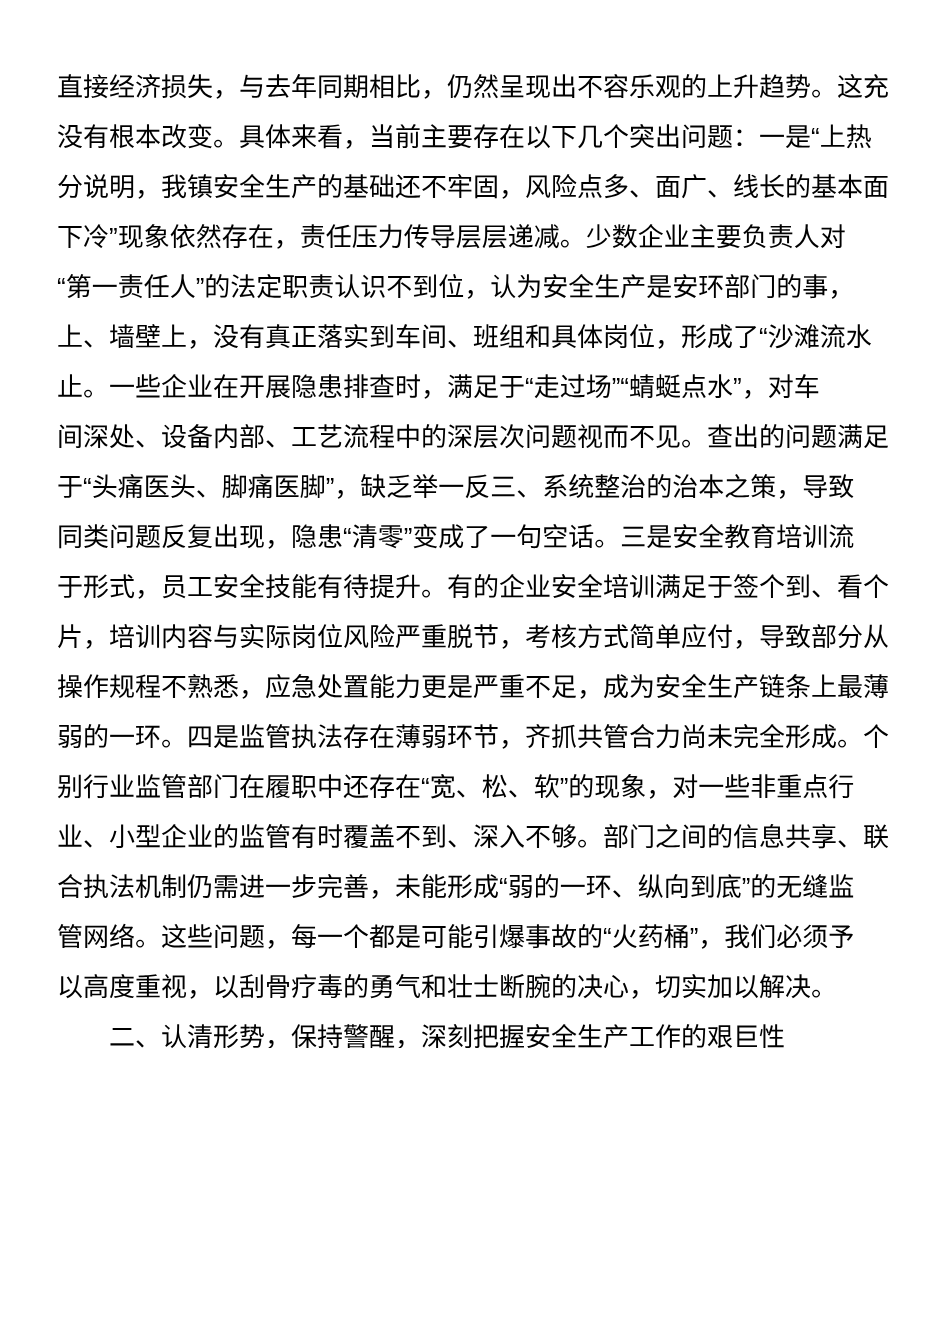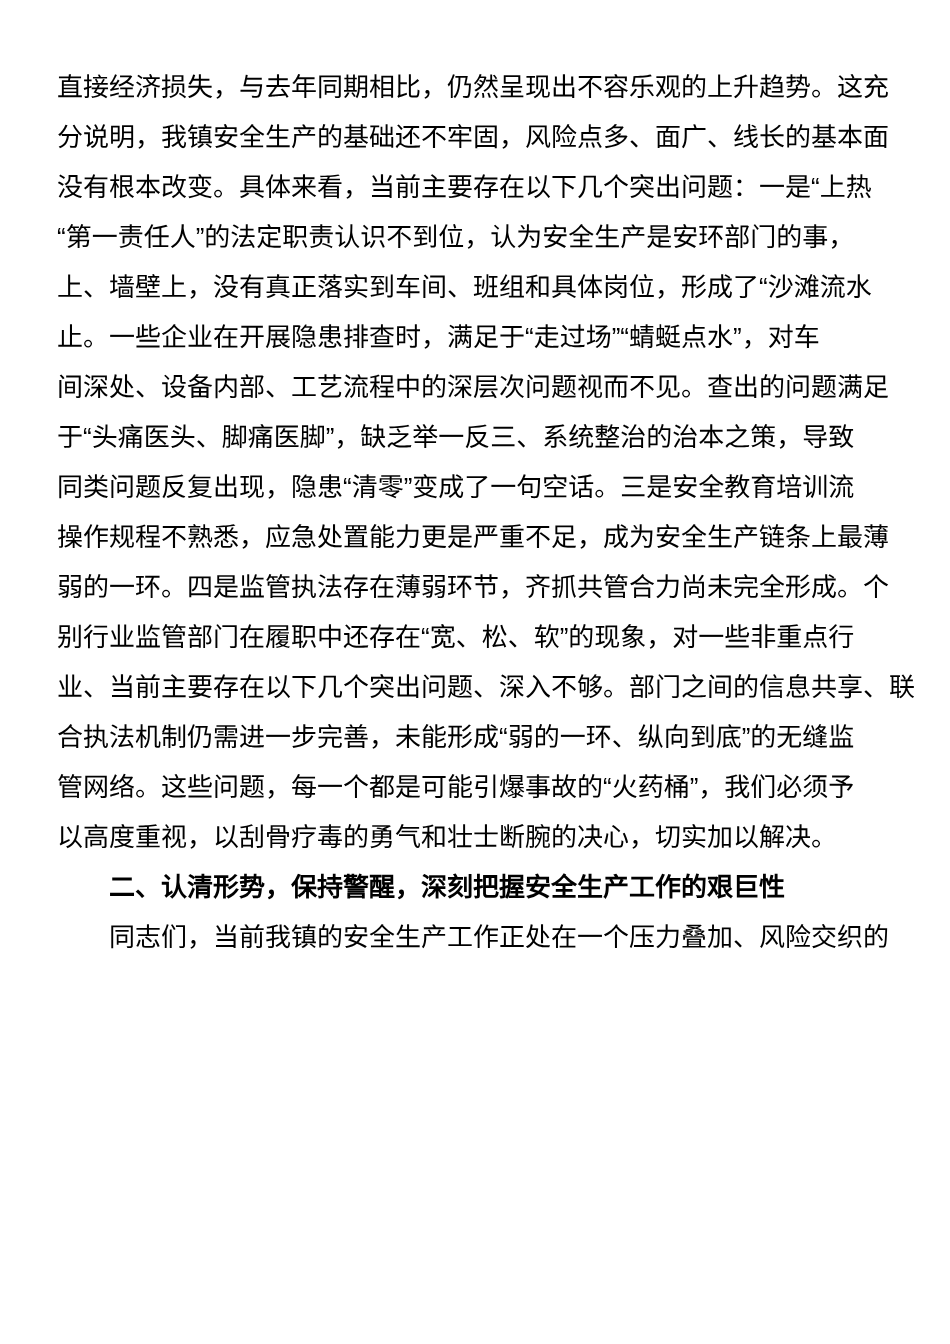--- a/index.html
+++ b/index.html
@@ -25,42 +25,45 @@
   .line {
     font-size: 26px;
     line-height: 50px;
     height: 50px;
     white-space: nowrap;
     letter-spacing: 0;
     color: #000000;
     font-weight: normal;
   }
   .heading {
-    font-weight: bold;
+    font-weight: normal;
     text-indent: 2em;
   }
   .indent {
     text-indent: 2em;
   }
 </style>
 </head>
 <body>
 
 <div class="page">
   <div class="line">直接经济损失，与去年同期相比，仍然呈现出不容乐观的上升趋势。这充</div>
+  <div class="line">没有根本改变。具体来看，当前主要存在以下几个突出问题：一是“上热</div>
   <div class="line">分说明，我镇安全生产的基础还不牢固，风险点多、面广、线长的基本面</div>
-  <div class="line">没有根本改变。具体来看，当前主要存在以下几个突出问题：一是“上热</div>
+  <div class="line">下冷”现象依然存在，责任压力传导层层递减。少数企业主要负责人对</div>
   <div class="line">“第一责任人”的法定职责认识不到位，认为安全生产是安环部门的事，</div>
   <div class="line">上、墙壁上，没有真正落实到车间、班组和具体岗位，形成了“沙滩流水</div>
   <div class="line">止。一些企业在开展隐患排查时，满足于“走过场”“蜻蜓点水”，对车</div>
   <div class="line">间深处、设备内部、工艺流程中的深层次问题视而不见。查出的问题满足</div>
   <div class="line">于“头痛医头、脚痛医脚”，缺乏举一反三、系统整治的治本之策，导致</div>
   <div class="line">同类问题反复出现，隐患“清零”变成了一句空话。三是安全教育培训流</div>
+  <div class="line">于形式，员工安全技能有待提升。有的企业安全培训满足于签个到、看个</div>
+  <div class="line">片，培训内容与实际岗位风险严重脱节，考核方式简单应付，导致部分从</div>
   <div class="line">操作规程不熟悉，应急处置能力更是严重不足，成为安全生产链条上最薄</div>
   <div class="line">弱的一环。四是监管执法存在薄弱环节，齐抓共管合力尚未完全形成。个</div>
   <div class="line">别行业监管部门在履职中还存在“宽、松、软”的现象，对一些非重点行</div>
-  <div class="line">业、当前主要存在以下几个突出问题、深入不够。部门之间的信息共享、联</div>
+  <div class="line">业、小型企业的监管有时覆盖不到、深入不够。部门之间的信息共享、联</div>
   <div class="line">合执法机制仍需进一步完善，未能形成“弱的一环、纵向到底”的无缝监</div>
   <div class="line">管网络。这些问题，每一个都是可能引爆事故的“火药桶”，我们必须予</div>
   <div class="line">以高度重视，以刮骨疗毒的勇气和壮士断腕的决心，切实加以解决。</div>
   <div class="line heading">二、认清形势，保持警醒，深刻把握安全生产工作的艰巨性</div>
   <div class="line indent">同志们，当前我镇的安全生产工作正处在一个压力叠加、风险交织的</div>
 </div>
 
 </body></html>

